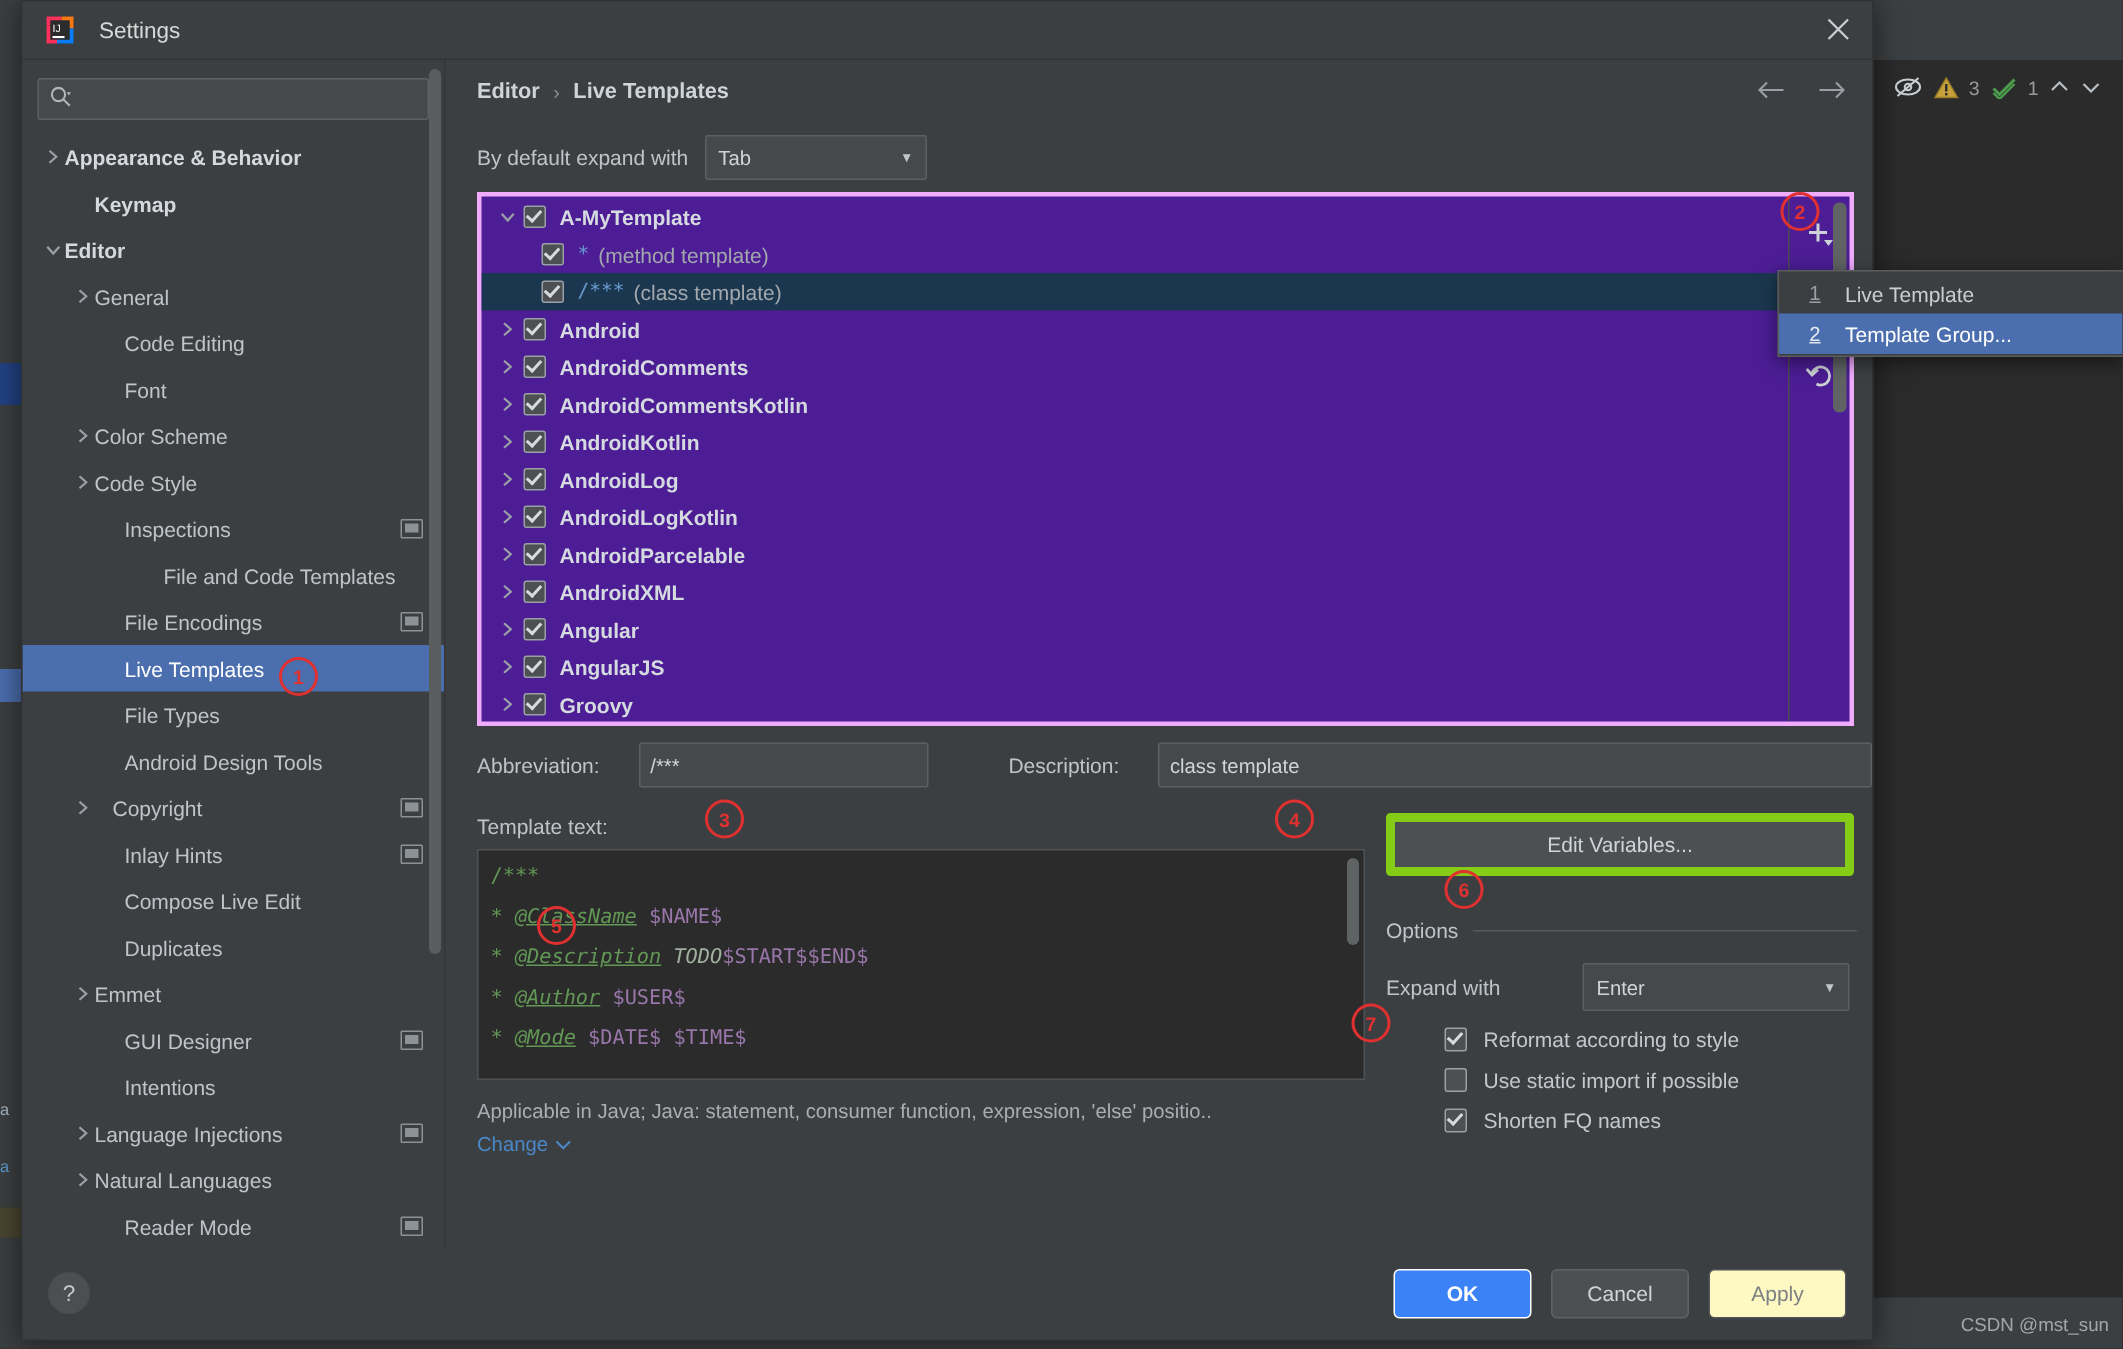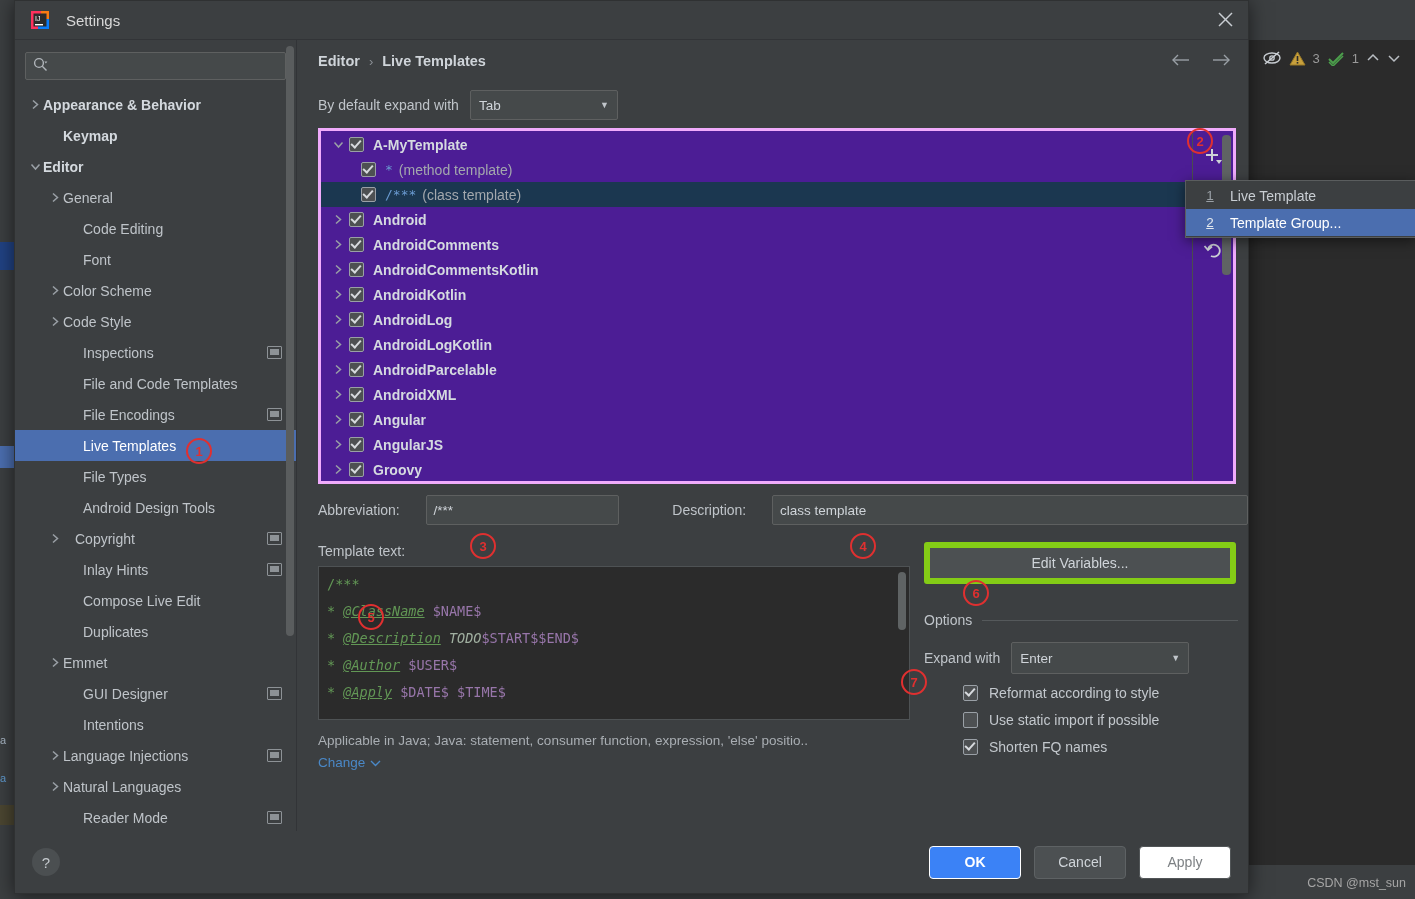--- a/index.html
+++ b/index.html
@@ -124,35 +124,35 @@
   .c-var{color:#9876aa;}
   .c-todo{color:#a1b0a1;font-style:italic;}
   .applic{font-size:13.5px;color:#a9aeb3;margin-top:11px;line-height:19px;}
   .change-link{color:#4a88c7;font-size:13.5px;margin-top:5px;display:inline-flex;align-items:center;gap:5px;}
 
   .optcol{flex:1 1 auto;padding-left:14px;padding-right:10px;}
   .editvars{margin-top:6px;height:30px;width:300px;background:#4c5052;border:6px solid #84cc16;
       border-radius:3px;display:flex;align-items:center;justify-content:center;color:#cfd4d9;font-size:14px;position:relative;}
   .opt-title{display:flex;align-items:center;gap:10px;margin-top:28px;color:#bfc4c9;font-size:14px;}
   .opt-title .rule{flex:1;height:1px;background:#55595b;}
-  .opt-expand{display:flex;align-items:center;margin-top:14px;position:relative;}
+  .opt-expand{display:flex;align-items:center;margin-top:14px;position:relative;gap:44px;}
   .opt-expand .lbl{font-size:14px;color:#bfc4c9;margin-right:11px;}
   .checkrow{display:flex;align-items:center;margin-top:11px;padding-left:39px;font-size:14px;color:#c3c8cd;}
   .checkrow .cbox{margin-right:11px;width:14px;height:14px;}
 
   
   .footer{height:62px;flex:0 0 62px;display:flex;align-items:center;padding:0 17px;position:relative;}
   .helpbtn{width:28px;height:28px;border-radius:50%;background:#4b4f51;display:flex;align-items:center;
       justify-content:center;color:#c5cace;font-size:15px;}
   .btns{margin-left:auto;display:flex;gap:13px;}
   .btn{height:31px;min-width:90px;border-radius:4px;display:flex;align-items:center;justify-content:center;
       font-size:14px;}
   .btn.primary{background:#3b82f6;border:1px solid #ffffff;color:#ffffff;font-weight:bold;text-align:right;}
   .btn.normal{background:#4c5052;border:1px solid #5e6264;color:#cfd4d9;}
-  .btn.disabled{background:#ffffff;border:1px solid #515557;color:#7d8184;}
+  .btn.disabled{background:#fef9c3;border:1px solid #515557;color:#7d8184;}
 
   
   .mk{position:absolute;border:2px solid #e03030;border-radius:50%;color:#e03030;
       display:flex;align-items:center;justify-content:center;font-size:13px;font-weight:bold;
       width:22px;height:22px;font-family:"Liberation Sans", sans-serif;z-index:60;background:transparent;}
 </style>
 </head>
 <body>
 
 <div id="ide-bg">
@@ -296,21 +296,21 @@
                 <polyline points="3,1.5 7.5,5.5 3,9.5" fill="none" stroke="currentColor" stroke-width="1.5"></polyline>
               </svg>
             </span>
             <span class="nav-label">Code Style</span>
           </div>
           <div class="nav-item" style="padding-left: 52px;">
             <span class="nav-arrow"></span>
             <span class="nav-label">Inspections</span>
             <span class="nav-badge"></span>
           </div>
-          <div class="nav-item" style="padding-left: 52px;">
+          <div class="nav-item" style="padding-left: 52px; margin-left: 26px;">
             <span class="nav-arrow"></span>
             <span class="nav-label">File and Code Templates</span>
           </div>
           <div class="nav-item" style="padding-left: 52px;">
             <span class="nav-arrow"></span>
             <span class="nav-label">File Encodings</span>
             <span class="nav-badge"></span>
           </div>
           <div class="nav-item sel" style="padding-left: 52px;">
             <span class="nav-arrow"></span>
@@ -571,21 +571,21 @@
 
       <div class="lowrow">
         <div class="tmplcol">
           <div class="tmpl-label">Template text:</div>
           <div class="codebox" id="codebox">
             <div class="code-sb"></div>
           <div><span class="c-cmt">/***</span></div>
               <div><span class="c-cmt">* </span><span class="c-tag">@ClassName</span><span class="c-cmt"> </span><span class="c-var">$NAME$</span></div>
               <div><span class="c-cmt">* </span><span class="c-tag">@Description</span><span class="c-cmt"> </span><span class="c-todo">TODO</span><span class="c-var">$START$$END$</span></div>
               <div><span class="c-cmt">* </span><span class="c-tag">@Author</span><span class="c-cmt"> </span><span class="c-var">$USER$</span></div>
-              <div><span class="c-cmt">* </span><span class="c-tag">@Apply</span><span class="c-cmt"> </span><span class="c-var">$DATE$ $TIME$</span></div>
+              <div><span class="c-cmt">* </span><span class="c-tag">@Mode</span><span class="c-cmt"> </span><span class="c-var">$DATE$ $TIME$</span></div>
             </div>
           <div class="applic">Applicable in Java; Java: statement, consumer function, expression, 'else' positio..</div>
           <a class="change-link">
             <span>Change</span>
             <span>
               <svg width="11" height="8" viewBox="0 0 11 8">
                   <polyline points="1,2 5.5,6.5 10,2" fill="none" stroke="#4a88c7" stroke-width="1.4"></polyline>
                 </svg>
             </span>
           </a>

